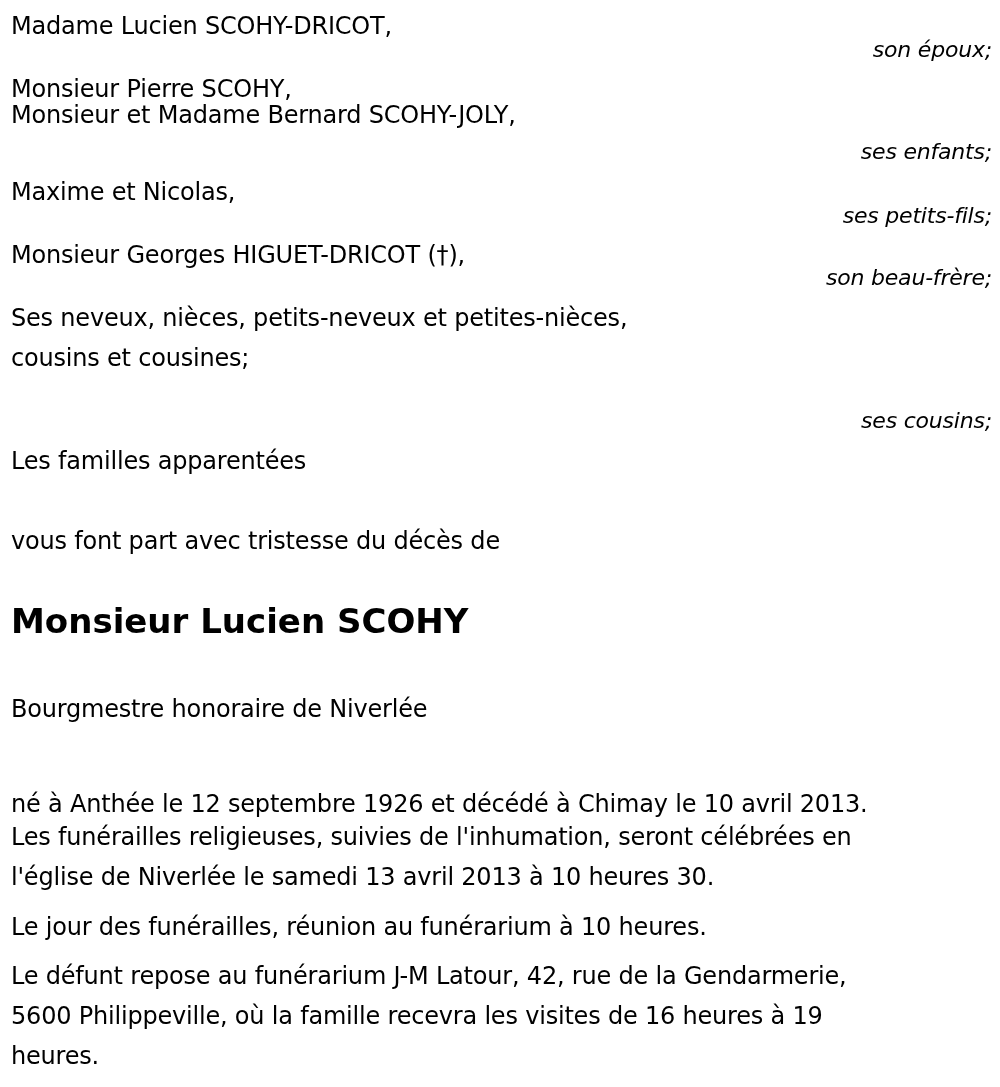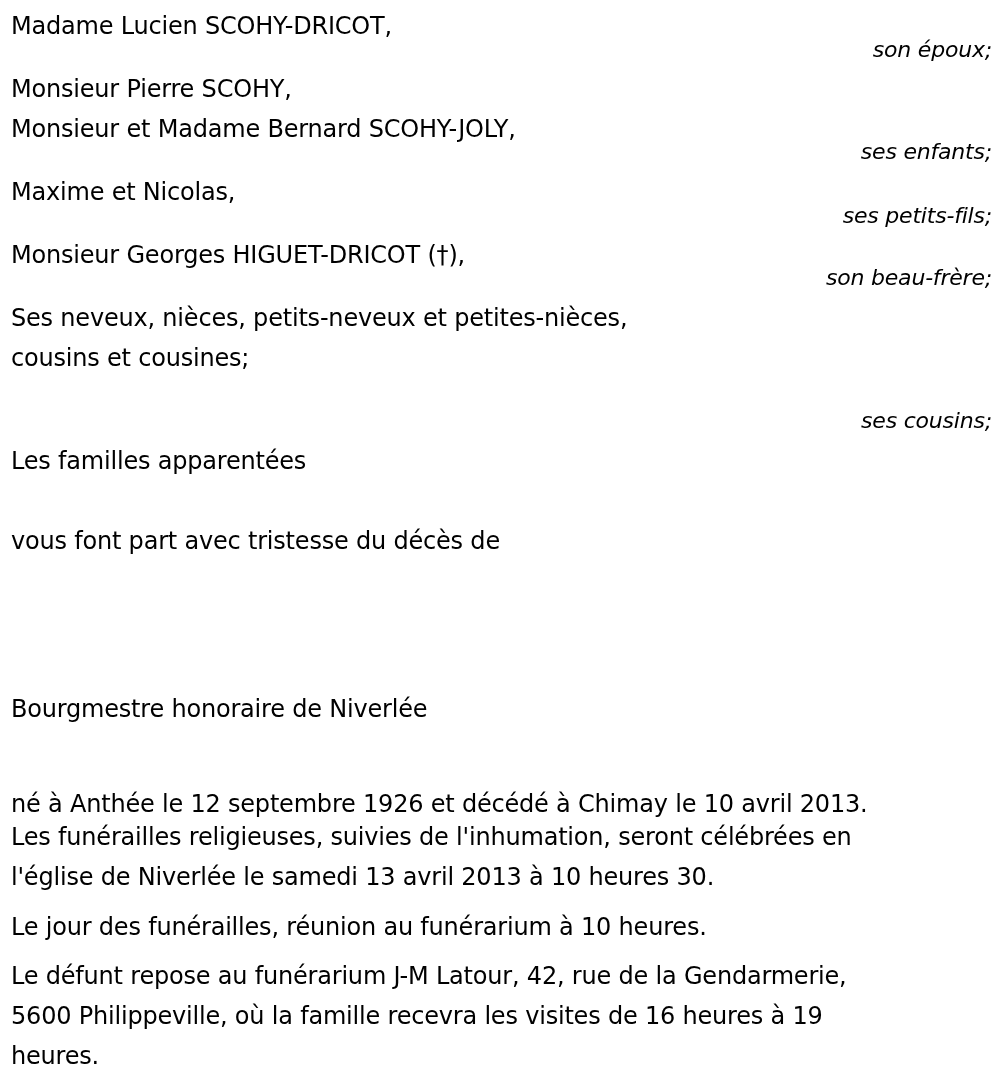--- a/index.html
+++ b/index.html
@@ -47,37 +47,38 @@
   </style>
 </head>
 <body>
 
 <div class="page">
 
   <div class="line" style="top:6px">Madame Lucien SCOHY-DRICOT,</div>
   <div class="role" style="top:35px">son époux;</div>
 
   <div class="line" style="top:69px">Monsieur Pierre SCOHY,</div>
-  <div class="line" style="top:109px">Monsieur et Madame Bernard SCOHY-JOLY,</div>
+  <div class="line" style="top:95px">Monsieur et Madame Bernard SCOHY-JOLY,</div>
   <div class="role" style="top:137px">ses enfants;</div>
 
   <div class="line" style="top:172px">Maxime et Nicolas,</div>
   <div class="role" style="top:201px">ses petits-fils;</div>
 
   <div class="line" style="top:235px">Monsieur Georges HIGUET-DRICOT (†),</div>
   <div class="role" style="top:263px">son beau-frère;</div>
 
   <div class="line" style="top:298px">Ses neveux, nièces, petits-neveux et petites-nièces,</div>
   <div class="line" style="top:338px">cousins et cousines;</div>
   <div class="role" style="top:406px">ses cousins;</div>
 
   <div class="line" style="top:521px">vous font part avec tristesse du décès de</div>
 
   <div class="line" style="top:441px">Les familles apparentées</div>
 
+  <div class="title" style="top:599px">Monsieur Lucien SCOHY</div>
 
   <div class="line" style="top:689px">Bourgmestre honoraire de Niverlée</div>
 
   <div class="line" style="top:784px">né à Anthée le 12 septembre 1926 et décédé à Chimay le 10 avril 2013.</div>
   <div class="line" style="top:817px">Les funérailles religieuses, suivies de l'inhumation, seront célébrées en</div>
   <div class="line" style="top:857px">l'église de Niverlée le samedi 13 avril 2013 à 10 heures 30.</div>
   <div class="line" style="top:907px">Le jour des funérailles, réunion au funérarium à 10 heures.</div>
   <div class="line" style="top:956px">Le défunt repose au funérarium J-M Latour, 42, rue de la Gendarmerie,</div>
   <div class="line" style="top:996px">5600 Philippeville, où la famille recevra les visites de 16 heures à 19</div>
   <div class="line" style="top:1036px">heures.</div>

